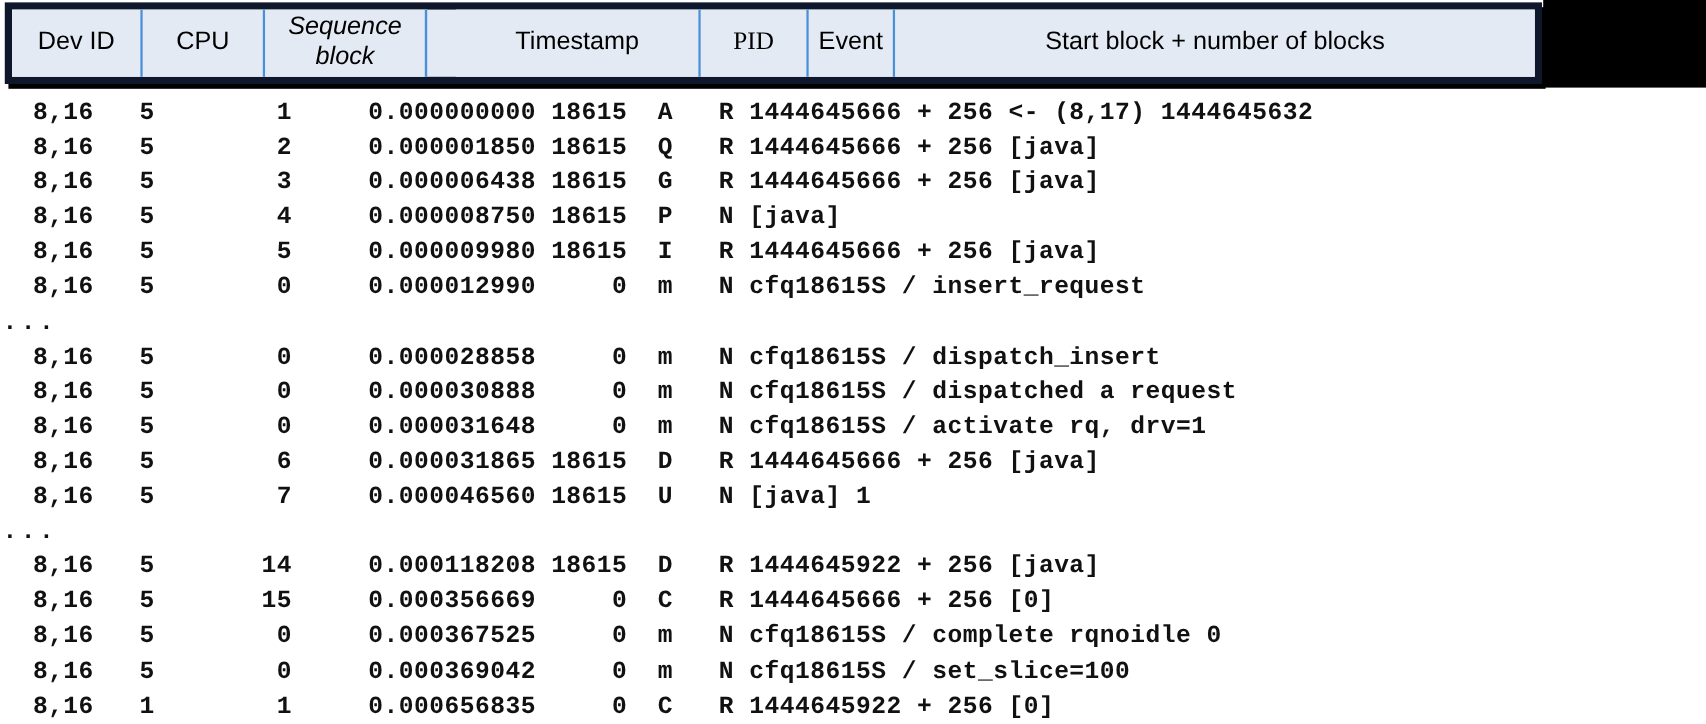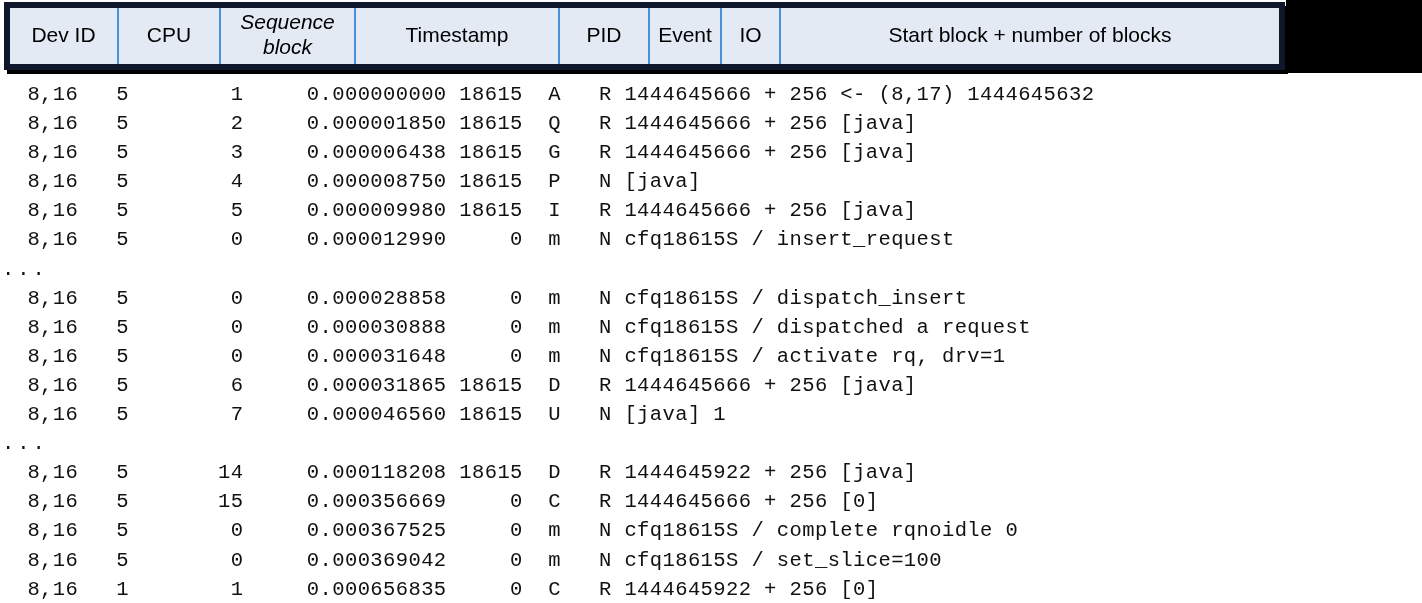--- a/index.html
+++ b/index.html
@@ -56,36 +56,36 @@
     line-height: 25px;
     font-family: "Liberation Sans", sans-serif;
     padding-bottom: 4px;
   }
   .hcell:last-child { border-right: none; }
   .hcell .lines { display: block; }
 
   .c-devid   { width: 109px; }
   .c-cpu     { width: 102px; }
   .c-seq     { width: 135px; font-style: italic; }
-  .c-ts      { width: 204px; }
-  .c-pid     { width: 90px; }
+  .c-ts      { width: 204px; margin-left: 24px; }
+  .c-pid     { width: 90px; font-family: Liberation Serif, serif; }
   .c-event   { width: 72px; }
   .c-io      { width: 59px; }
   .c-desc    { flex: 1 1 auto; align-items: center; }
 
   
   .log-body {
     position: absolute;
     left: 0px;
     top: 80px;
     width: 1188px;
     height: 523px;
     font-family: "Liberation Mono", monospace;
     font-size: 20.5px;
-    font-weight: 400;
+    font-weight: 700;
     letter-spacing: 0.4px;
     color: #111111;
     white-space: pre;
   }
   .log-row {
     height: 29.1px;
     line-height: 29.1px;
     padding-left: 2px;
   }
   .log-row.ellipsis {
@@ -114,23 +114,20 @@
     </div>
     <div class="hcell c-ts">
       <span class="lines">Timestamp</span>
     </div>
     <div class="hcell c-pid">
       <span class="lines">PID</span>
     </div>
     <div class="hcell c-event">
       <span class="lines">Event</span>
     </div>
-    <div class="hcell c-io">
-      <span class="lines">IO</span>
-    </div>
     <div class="hcell c-desc">
       <span class="lines">
         <span>Start block + number  of blocks</span><br>
       </span>
     </div>
   </div>
 
   <div class="log-body" id="log-body"><div class="log-row">  8,16   5        1     0.000000000 18615  A   R 1444645666 + 256 &lt;- (8,17) 1444645632</div><div class="log-row">  8,16   5        2     0.000001850 18615  Q   R 1444645666 + 256 [java]</div><div class="log-row">  8,16   5        3     0.000006438 18615  G   R 1444645666 + 256 [java]</div><div class="log-row">  8,16   5        4     0.000008750 18615  P   N [java]</div><div class="log-row">  8,16   5        5     0.000009980 18615  I   R 1444645666 + 256 [java]</div><div class="log-row">  8,16   5        0     0.000012990     0  m   N cfq18615S / insert_request</div><div class="log-row ellipsis">...</div><div class="log-row">  8,16   5        0     0.000028858     0  m   N cfq18615S / dispatch_insert</div><div class="log-row">  8,16   5        0     0.000030888     0  m   N cfq18615S / dispatched a request</div><div class="log-row">  8,16   5        0     0.000031648     0  m   N cfq18615S / activate rq, drv=1</div><div class="log-row">  8,16   5        6     0.000031865 18615  D   R 1444645666 + 256 [java]</div><div class="log-row">  8,16   5        7     0.000046560 18615  U   N [java] 1</div><div class="log-row ellipsis">...</div><div class="log-row">  8,16   5       14     0.000118208 18615  D   R 1444645922 + 256 [java]</div><div class="log-row">  8,16   5       15     0.000356669     0  C   R 1444645666 + 256 [0]</div><div class="log-row">  8,16   5        0     0.000367525     0  m   N cfq18615S / complete rqnoidle 0</div><div class="log-row">  8,16   5        0     0.000369042     0  m   N cfq18615S / set_slice=100</div><div class="log-row">  8,16   1        1     0.000656835     0  C   R 1444645922 + 256 [0]</div></div>
 
 </div>

